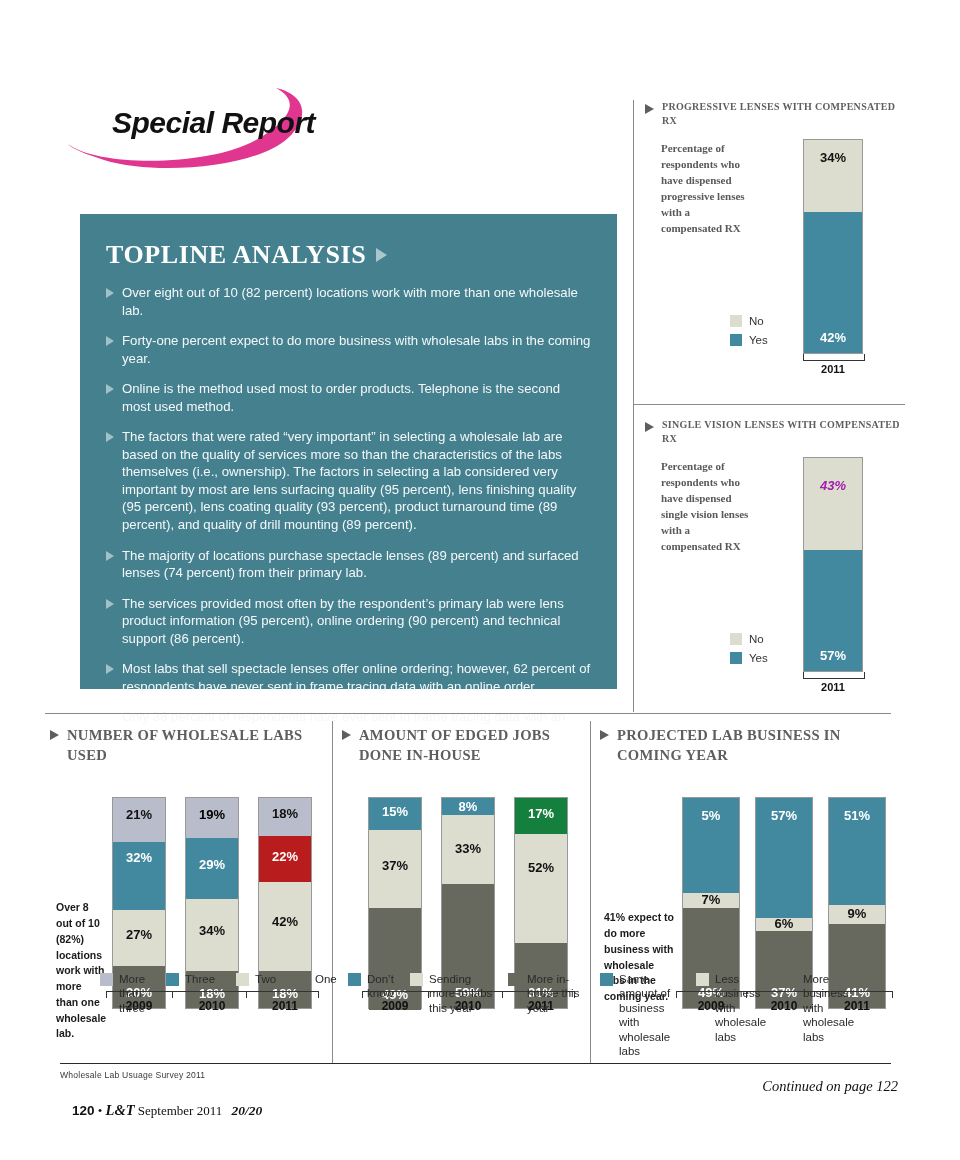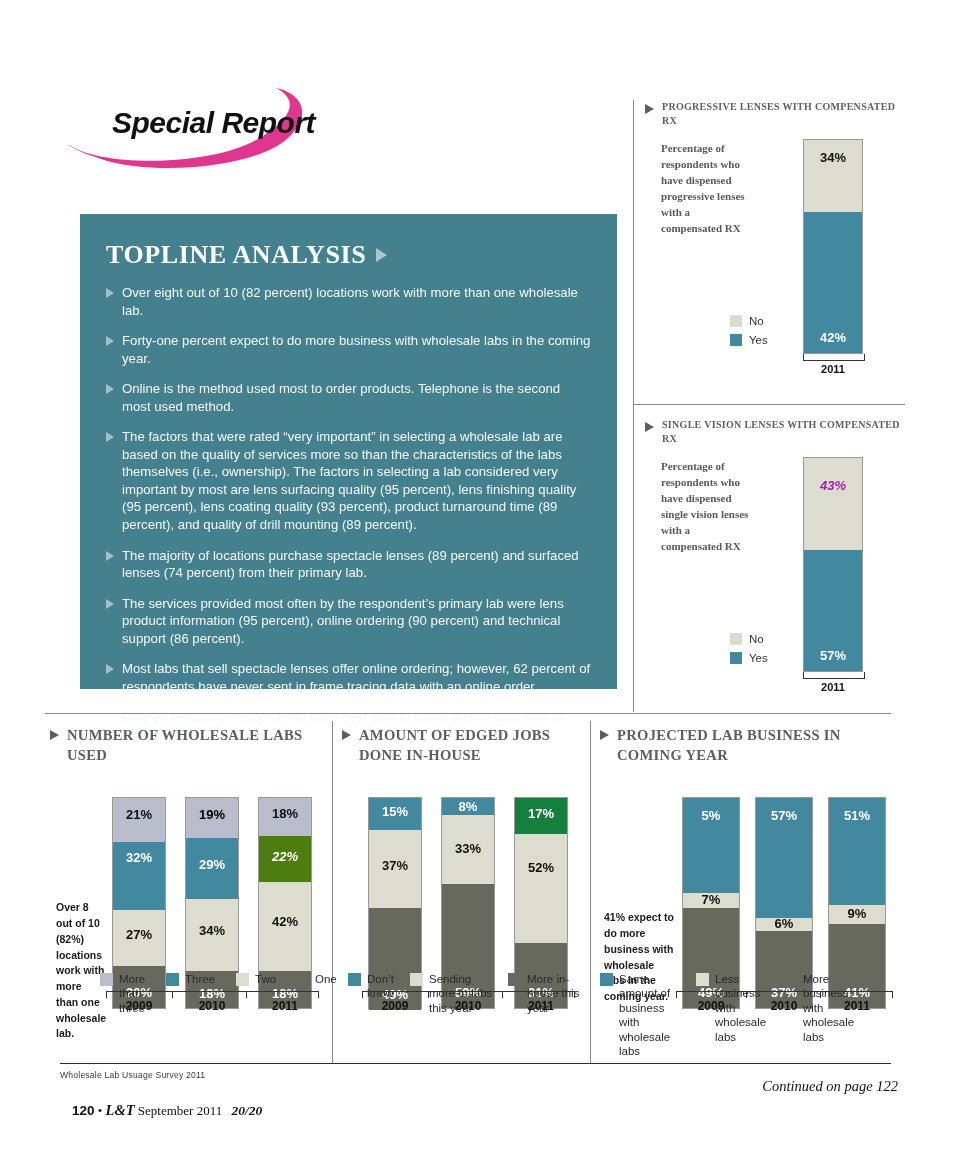--- a/index.html
+++ b/index.html
@@ -283,21 +283,21 @@
           </div>
         <div class="seg" style="height:18%;background:#67695e;">
           <span class="v" style="bottom:7px;color:#fff;">18%</span>
           </div>
       </div>
 
       <div class="bar" style="left:208px;width:54px;height:212px;">
         <div class="seg" style="height:18%;background:#b9bcca;">
           <span class="v" style="top:8px;color:#111;">18%</span>
           </div>
-        <div class="seg" style="height:22%;background:#4d7c0f;font-style:italic;">
+        <div class="seg" style="height:22%;background:#b91c1c;">
           <span class="v" style="top:13px;color:#fff;">22%</span>
           </div>
         <div class="seg" style="height:42%;background:#dcdccf;">
           <span class="v" style="top:32px;color:#111;">42%</span>
           </div>
         <div class="seg" style="height:18%;background:#67695e;">
           <span class="v" style="bottom:7px;color:#fff;">18%</span>
           </div>
       </div>
 

